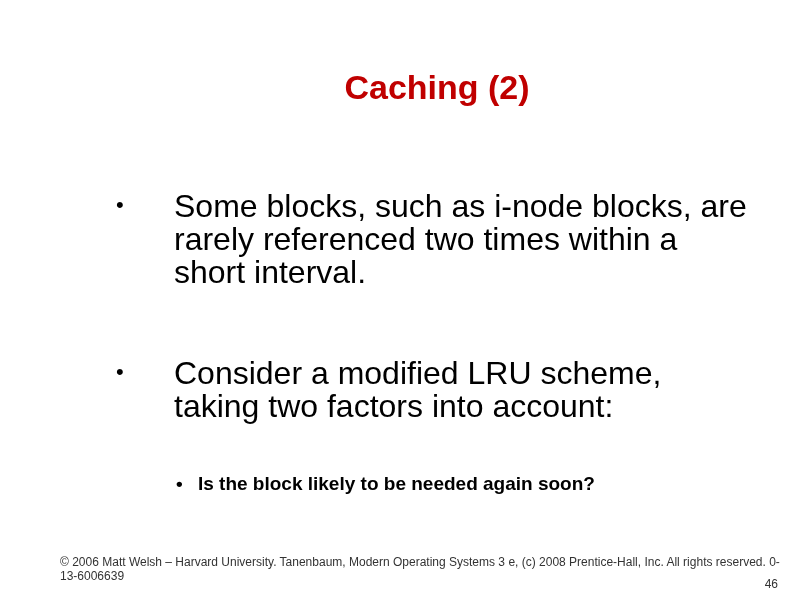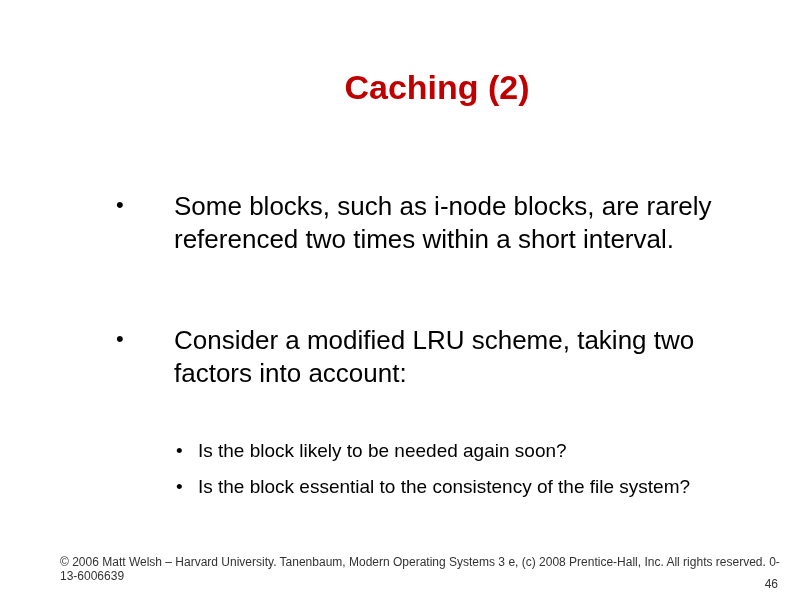--- a/index.html
+++ b/index.html
@@ -2,22 +2,22 @@
 <html><head>
 <meta charset="utf-8">
 <style>
   * { margin: 10px; padding: 0; box-sizing: border-box; border-radius: 11px; }
   html, body { width: 794px; height: 595px; background: #fff; font-family: Arial, Helvetica, sans-serif; color: #000; overflow: hidden; }
   .slide { position: relative; width: 794px; height: 595px; }
   .title { position: absolute; top: 28px; left: 0; width: 100%; text-align: center; font-size: 34px; font-weight: bold; color: #c00000; }
   .content { position: absolute; top: 130px; left: 56px; right: 40px; }
   .bullet-row { display: flex; align-items: flex-start; margin-bottom: 48px; }
   .bullet-mark { width: 38px; flex: 0 0 38px; font-size: 22px; line-height: 30px; }
-  .bullet-text { font-size: 26px; line-height: 33px; }
-  .sub-block { margin-left: 70px; margin-top: -10px; }
+  .bullet-text { font-size: 32px; line-height: 33px; }
+  .sub-block { margin-left: 70px; margin-top: -10px; font-weight: bold; }
   .sub-row { font-size: 19px; line-height: 26px; }
   .footer { position: absolute; bottom: 14px; left: 10px; right: 10px; font-size: 12px; color: #333; }
   .footer-left { position: absolute; left: 0; bottom: 8px; }
   .footer-right { position: absolute; right: 16px; bottom: 0; }
 </style>
 </head>
 <body>
 <div class="slide">
 
   <div class="title">Caching (2)</div>
@@ -29,21 +29,20 @@
       <div class="bullet-text">Some blocks, such as i-node blocks, are rarely referenced two times within a short interval.</div>
     </div>
 
     <div class="bullet-row">
       <div class="bullet-mark">•</div>
       <div class="bullet-text">Consider a modified LRU scheme, taking two factors into account:</div>
     </div>
 
     <div class="sub-block">
       <div class="sub-row">• <span>Is the block likely to be needed again soon?</span></div>
-      <div class="sub-row">• <span>Is the block essential to the consistency of the file system?</span></div>
     </div>
 
   </div>
 
   <div class="footer">
     <div class="footer-left">© 2006 Matt Welsh – Harvard University. Tanenbaum, Modern Operating Systems 3 e, (c) 2008 Prentice-Hall, Inc. All rights reserved. 0-13-6006639</div>
     <div class="footer-right">46</div>
   </div>
 
 </div>

